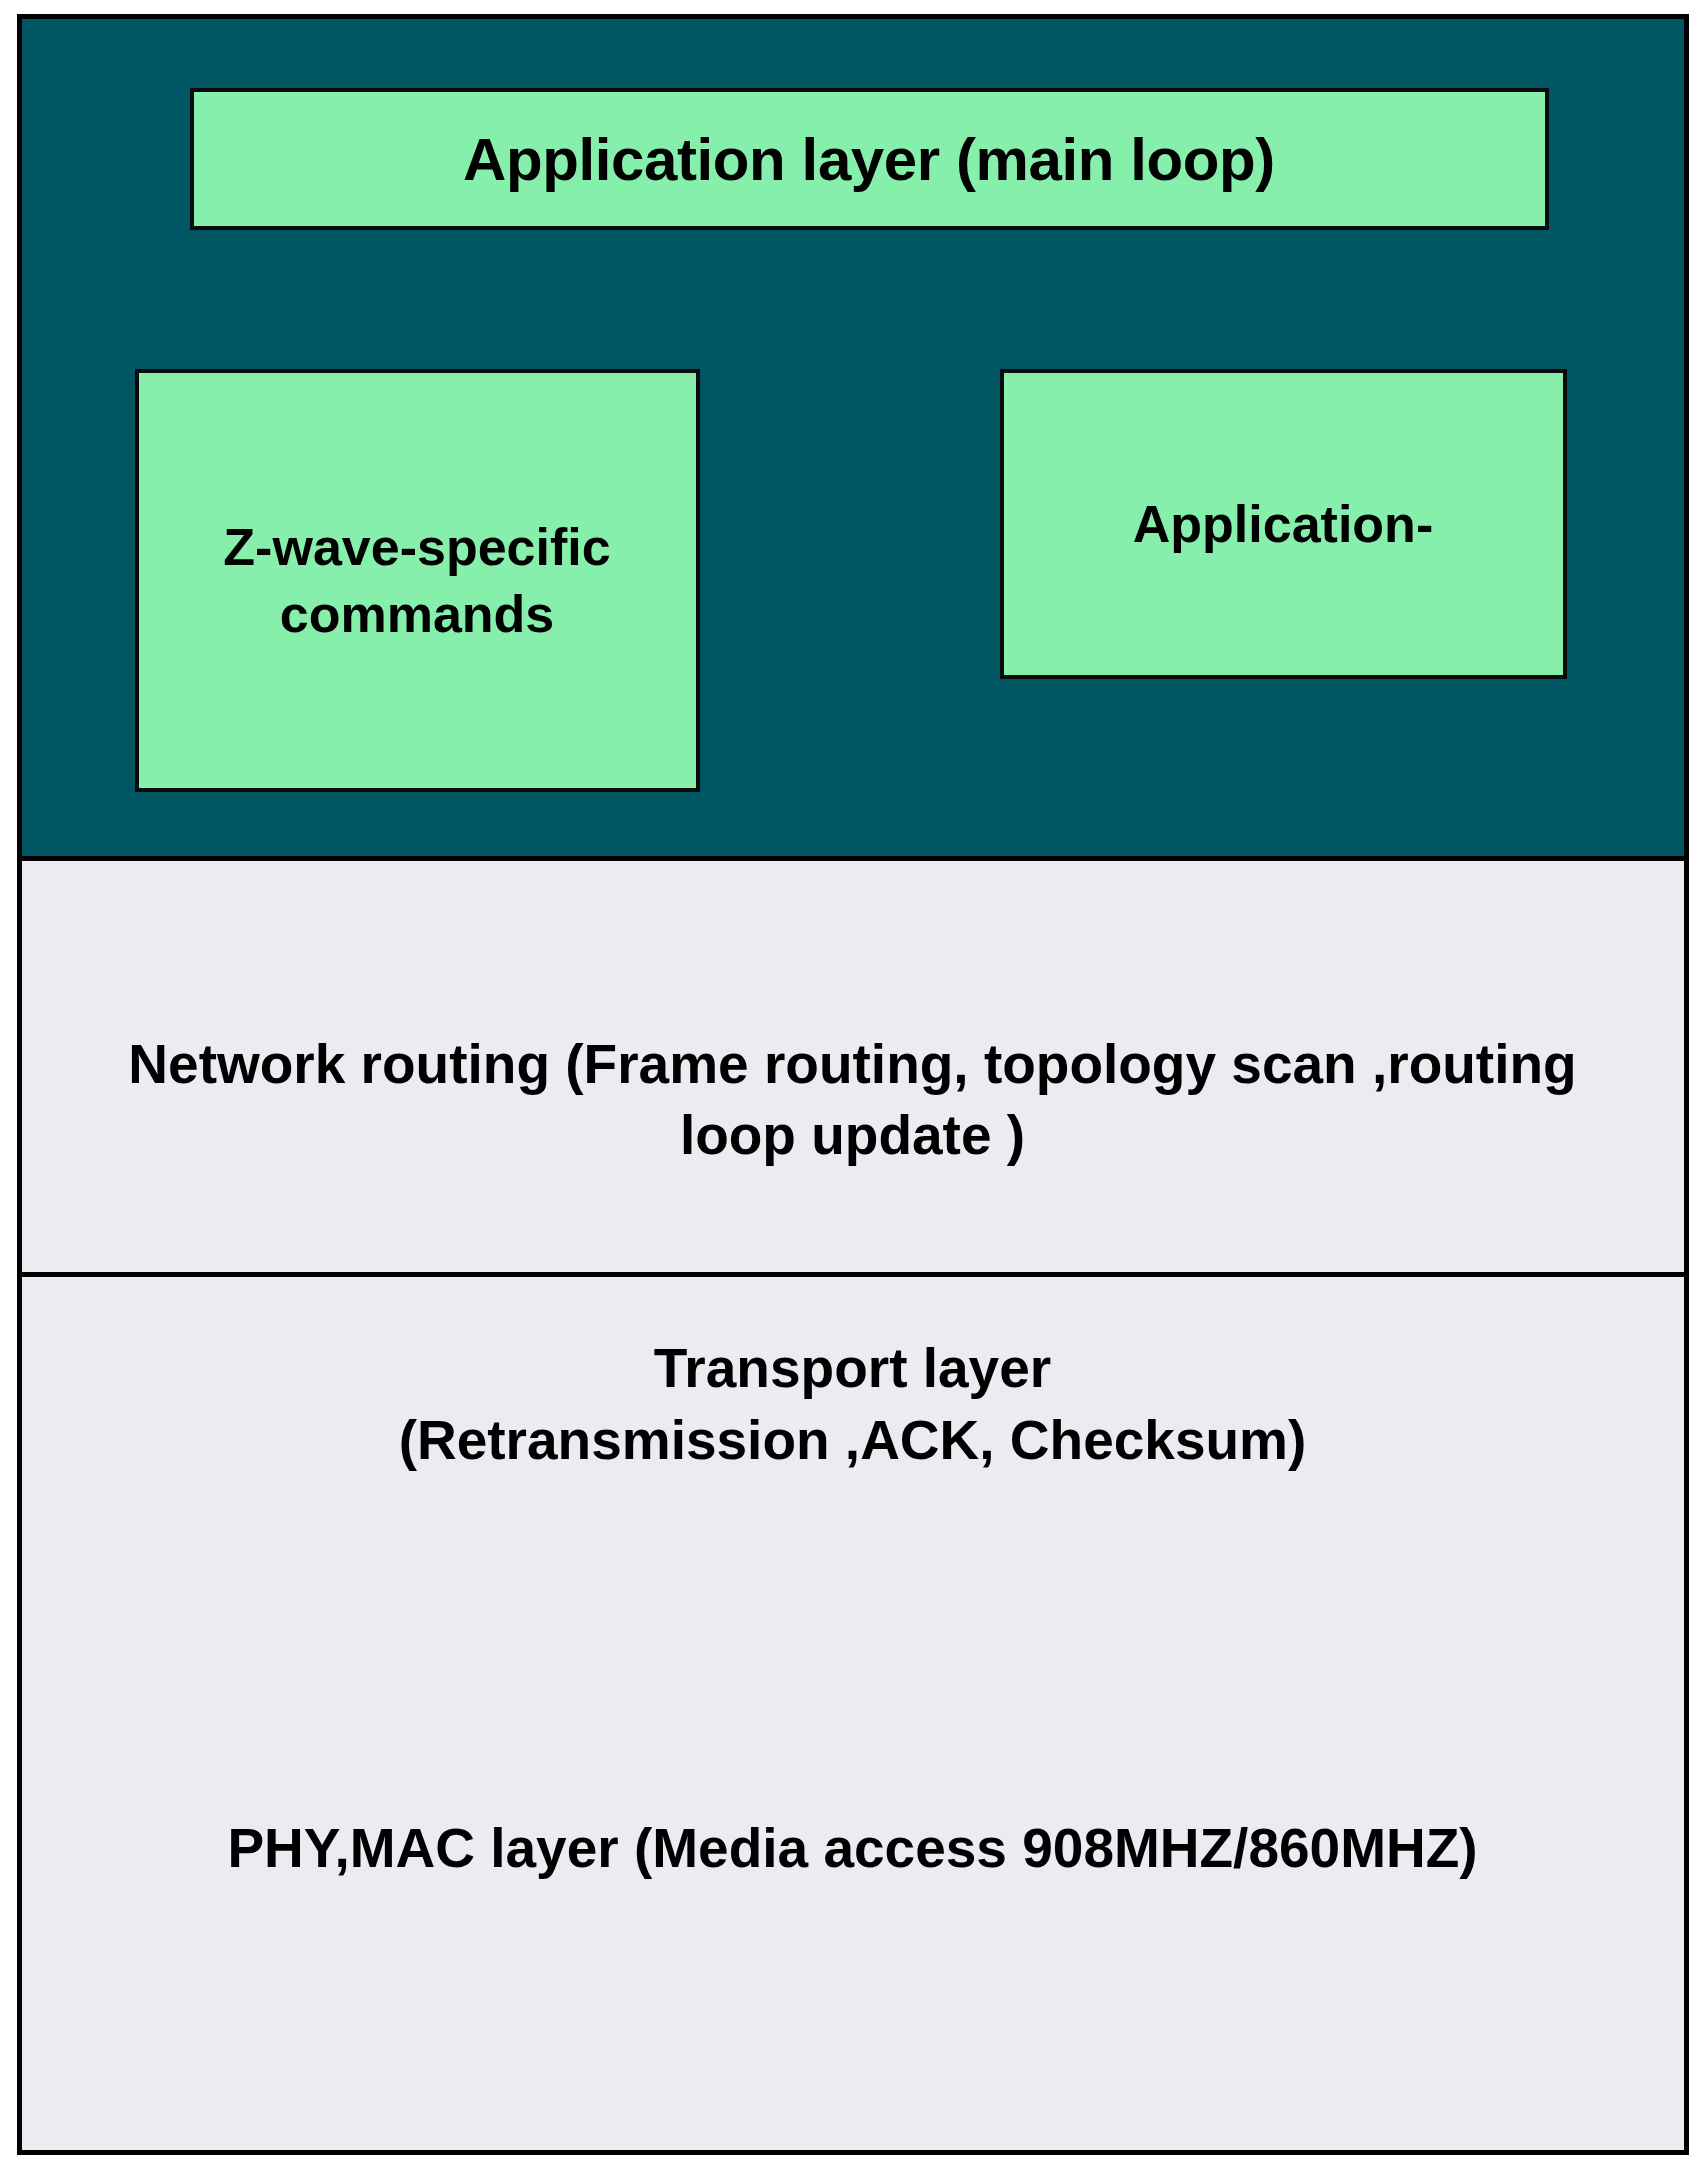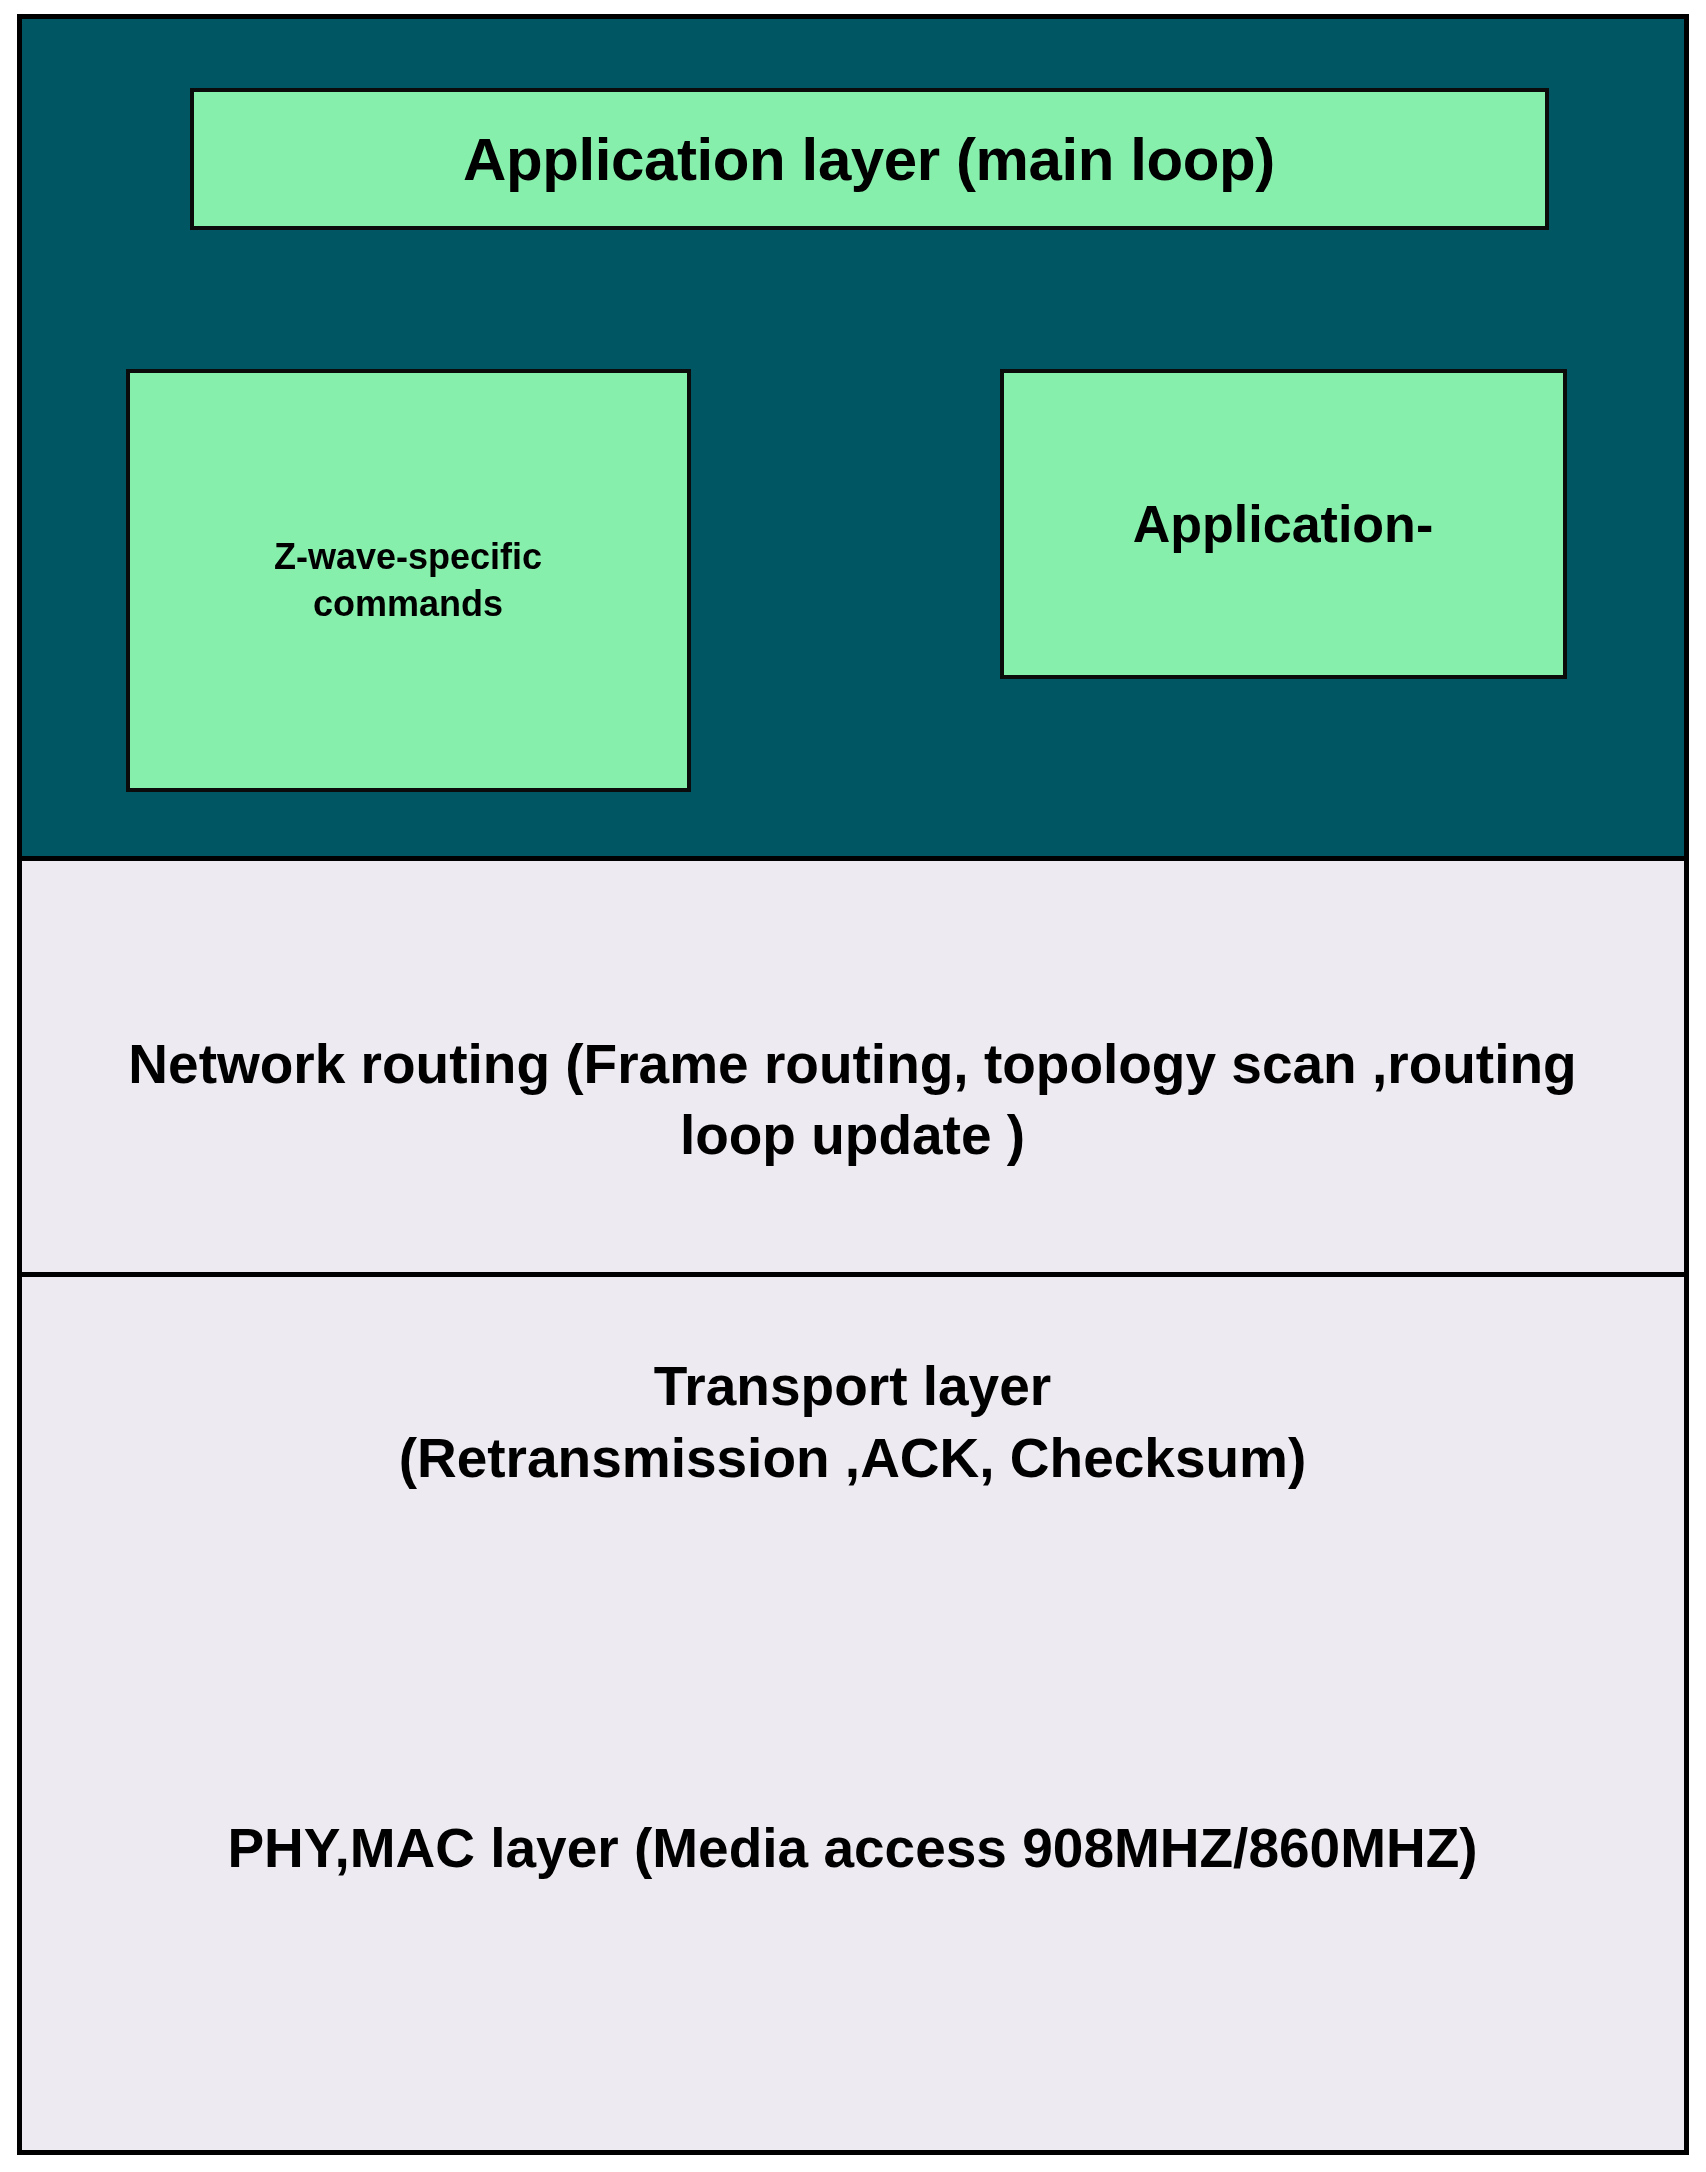--- a/index.html
+++ b/index.html
@@ -55,25 +55,25 @@
     left: 168px;       
     top: 69px;         
     width: 1359px;     
     height: 142px;     
     font-size: 60px;
     letter-spacing: -0.4px;
   }
 
   
   .box-zwave {
-    left: 104px;       
+    left: 113px;       
     top: 350px;        
     width: 565px;      
     height: 423px;     
-    font-size: 36px;
+    font-size: 52px;
     line-height: 1.28;
     padding: 0 19px;
   }
 
   
   .box-appspec {
     left: 978px;      
     top: 350px;
     width: 567px;      
     height: 310px;
@@ -110,21 +110,21 @@
     padding-top: 66px;
     font-size: 55px;
     line-height: 1.28;
   }
 
   .band-transport {
     top: 1258px;                  
     height: 457px;                
     border-bottom: 5.5px solid #000000;
     align-items: flex-start;
-    padding-top: 74px;
+    padding-top: 56px;
     font-size: 55px;
     line-height: 1.3;
   }
 
   .band-phy {
     top: 1654px;                  
     height: 415px;                
     align-items: flex-start;
     padding-top: 140px;
     font-size: 55px;

